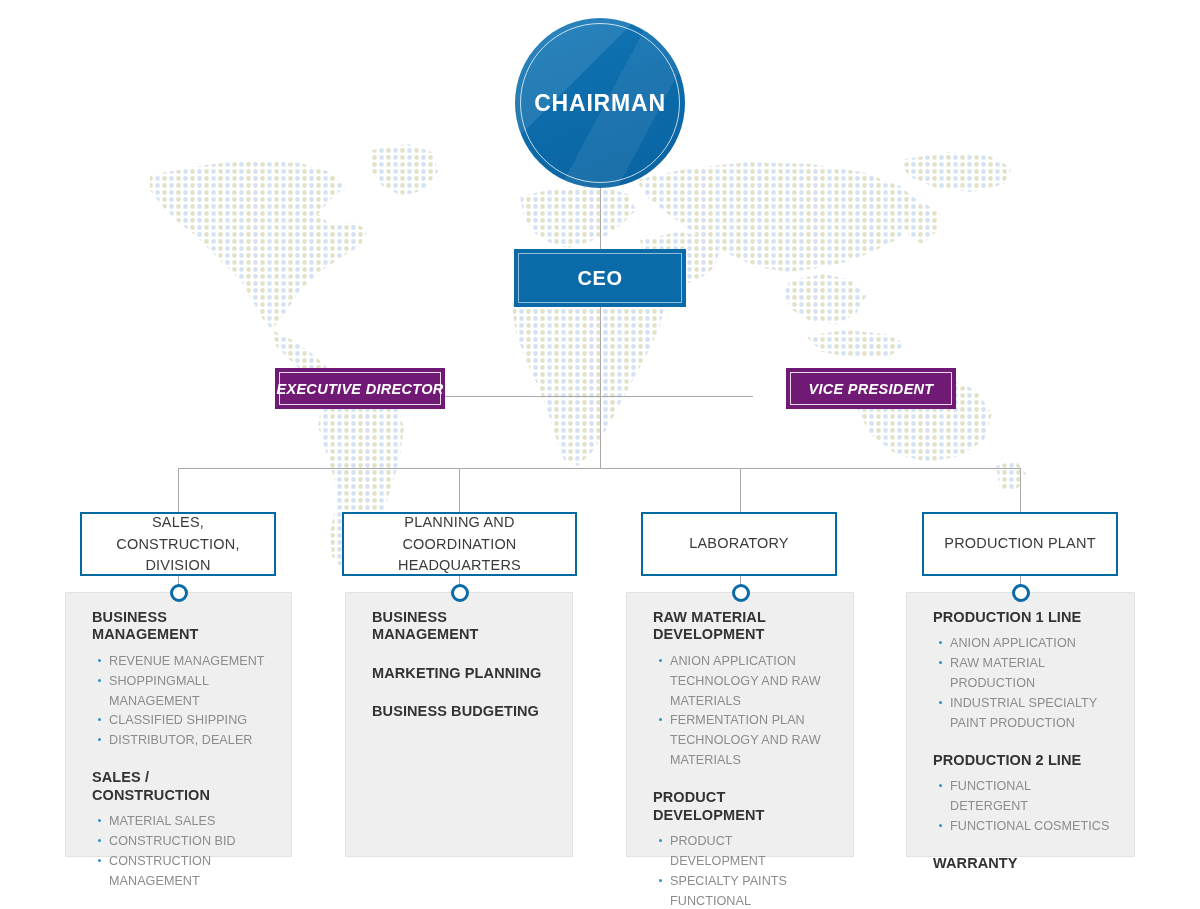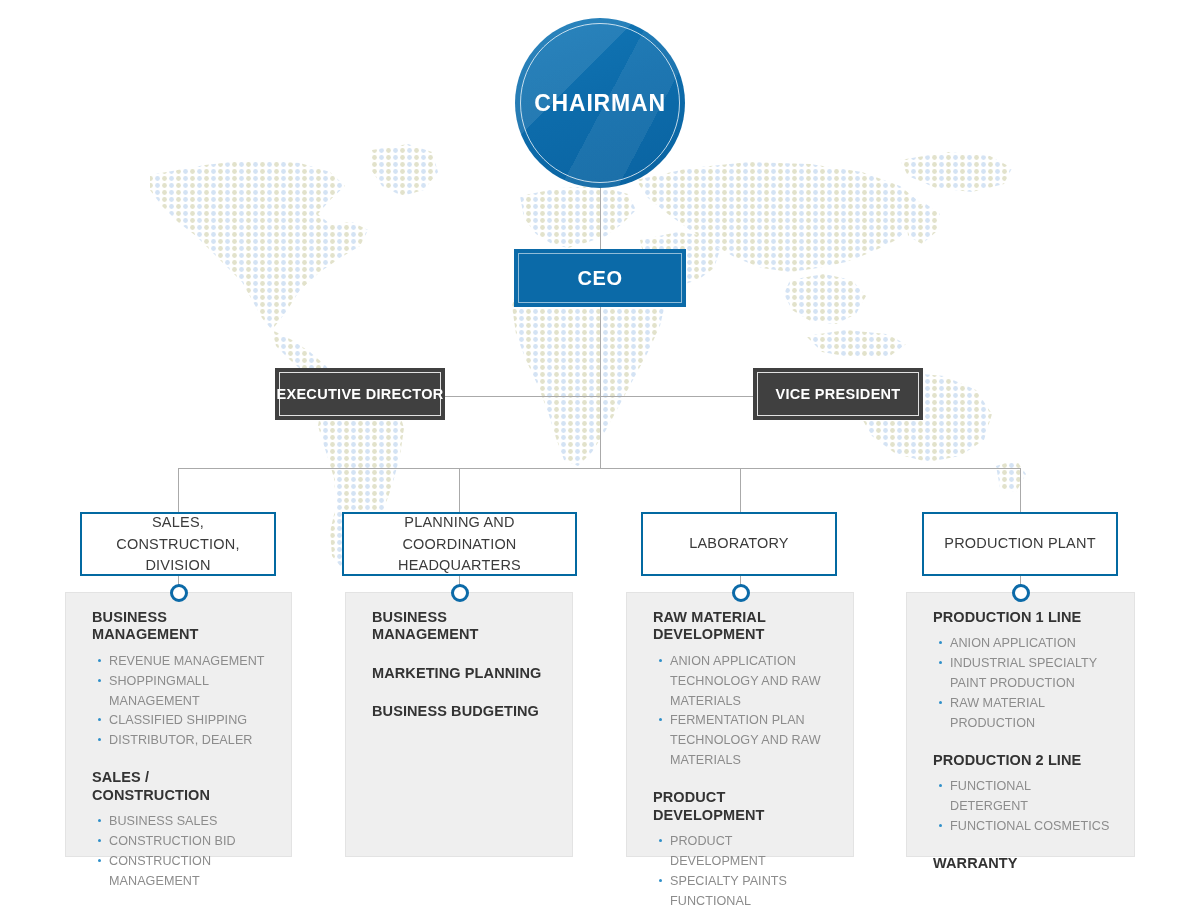--- a/index.html
+++ b/index.html
@@ -103,43 +103,44 @@
     font-size: 20px;
     font-weight: bold;
     letter-spacing: 0.6px;
     z-index: 2;
   }
 
   
   .tier2-box {
     position: absolute;
     top: 368px;
-    height: 52px;
-    background: #404040;
+    height: 41px;
+    background: #701a75;
     display: flex;
     align-items: center;
     justify-content: center;
+    font-style: italic;
   }
   .tier2-box::after {
     content: "";
     position: absolute;
     left: 4px; top: 4px; right: 4px; bottom: 4px;
     border: 1px solid rgba(255,255,255,0.85);
   }
   .tier2-label {
     position: relative;
     color: #ffffff;
     font-size: 14.5px;
     font-weight: bold;
     letter-spacing: 0.3px;
     z-index: 2;
     white-space: nowrap;
   }
   #box-exec-director { left: 275px; width: 170px; }
-  #box-vice-president { left: 753px; width: 170px; }
+  #box-vice-president { left: 786px; width: 170px; }
 
   
   .dept-header {
     position: absolute;
     top: 512px;
     height: 64px;
     background: #ffffff;
     border: 2px solid #0369a1;
     display: flex;
     align-items: center;
@@ -392,21 +393,21 @@
               <span>DISTRIBUTOR, DEALER</span>
             </li>
           </ul>
         </div>
 
         <div class="group-block">
           <div class="group-heading">SALES / CONSTRUCTION</div>
           <ul class="bullet-list">
             <li class="bullet-item">
               <span class="dot"></span>
-              <span>BUSINESS SALES</span>
+              <span>MATERIAL SALES</span>
             </li>
             <li class="bullet-item">
               <span class="dot"></span>
               <span>CONSTRUCTION BID</span>
             </li>
             <li class="bullet-item">
               <span class="dot"></span>
               <span>CONSTRUCTION MANAGEMENT</span>
             </li>
           </ul>
@@ -474,27 +475,27 @@
 
         <div class="group-block">
           <div class="group-heading">PRODUCTION 1 LINE</div>
           <ul class="bullet-list">
             <li class="bullet-item">
               <span class="dot"></span>
               <span>ANION APPLICATION</span>
             </li>
             <li class="bullet-item">
               <span class="dot"></span>
+              <span>RAW MATERIAL PRODUCTION</span>
+            </li>
+            <li class="bullet-item">
+              <span class="dot"></span>
               <span>INDUSTRIAL SPECIALTY</span>
               <span class="cont">PAINT PRODUCTION</span>
             </li>
-            <li class="bullet-item">
-              <span class="dot"></span>
-              <span>RAW MATERIAL PRODUCTION</span>
-            </li>
           </ul>
         </div>
 
         <div class="group-block">
           <div class="group-heading">PRODUCTION 2 LINE</div>
           <ul class="bullet-list">
             <li class="bullet-item">
               <span class="dot"></span>
               <span>FUNCTIONAL DETERGENT</span>
             </li>

